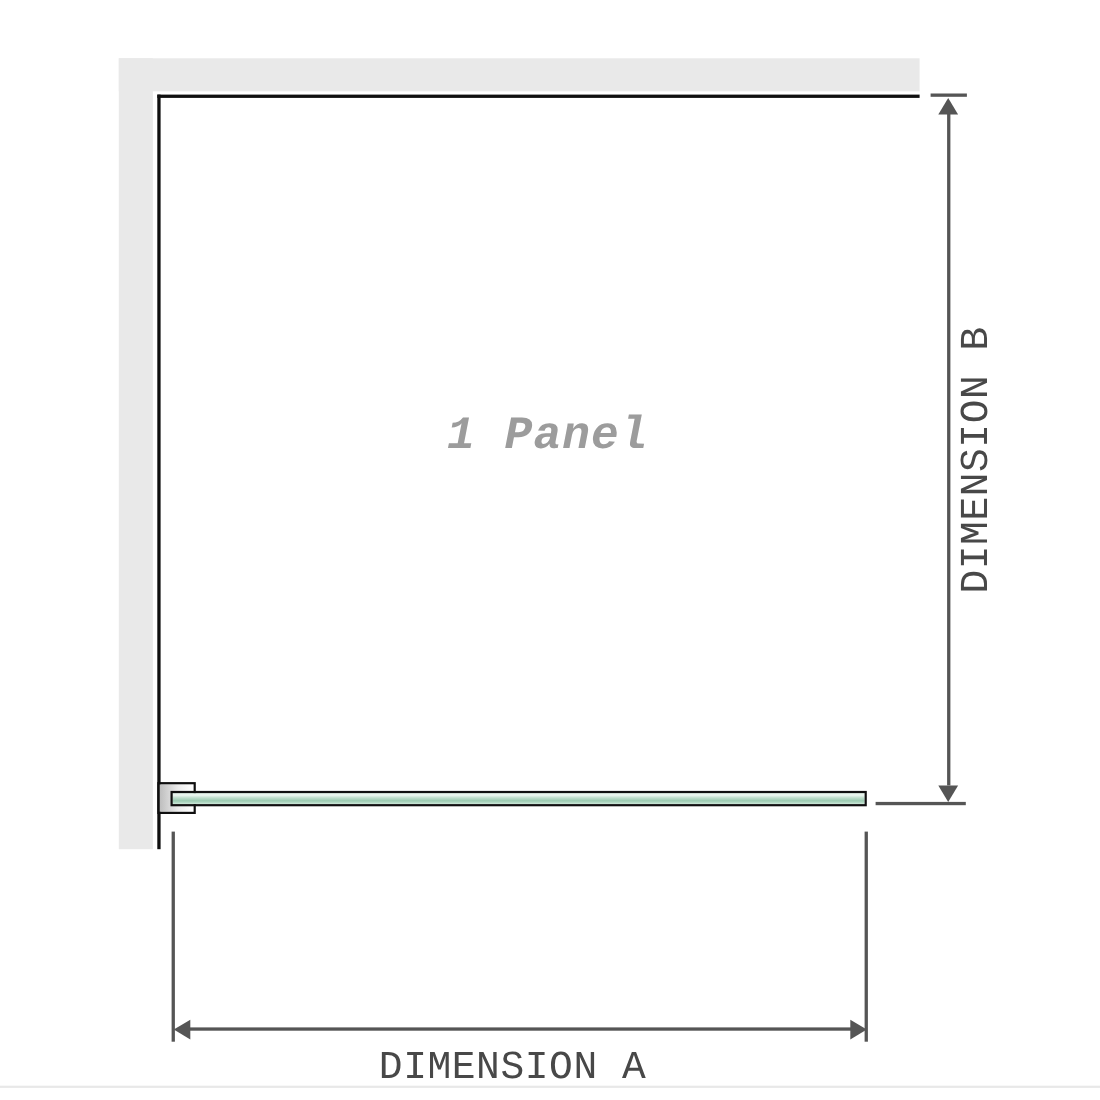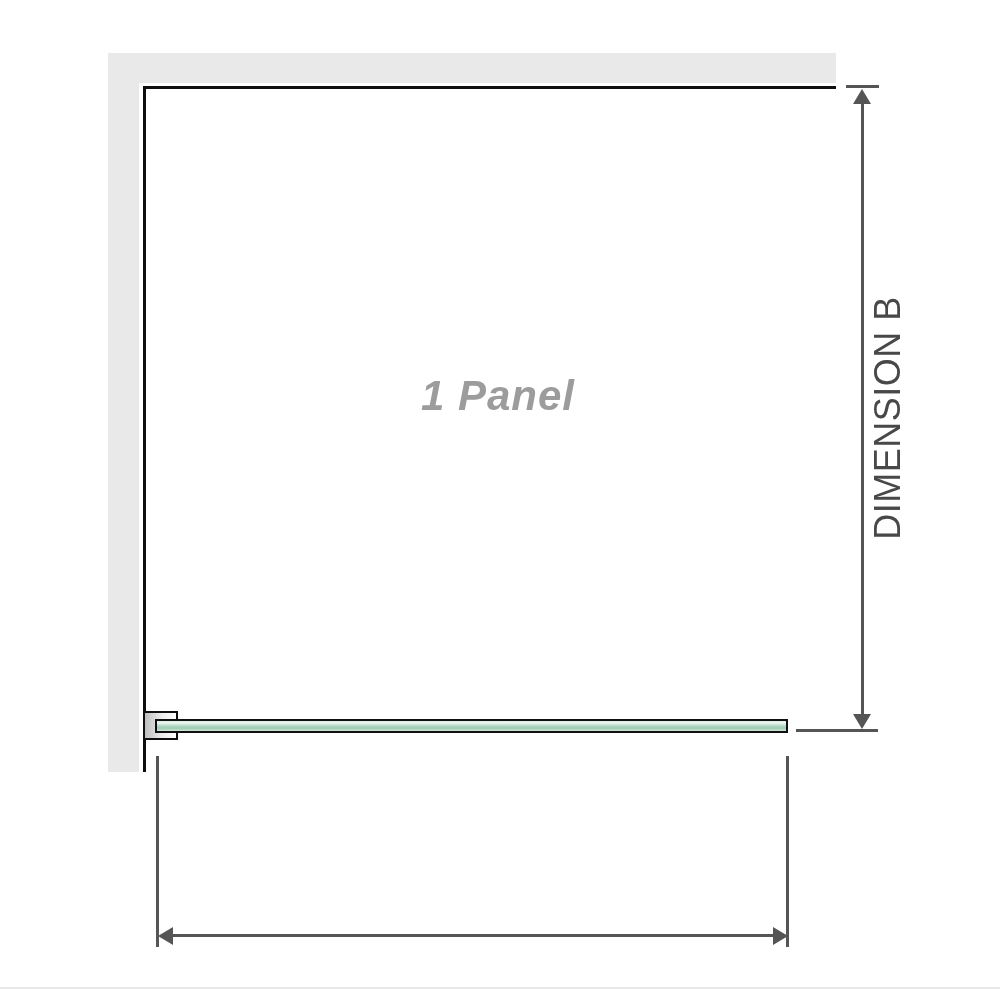--- a/index.html
+++ b/index.html
@@ -7,20 +7,21 @@
     padding: 0;
     background: #ffffff;
     font-family: "Liberation Sans", sans-serif;
   }
   .canvas {
     position: relative;
     width: 1000px;
     height: 997px;
     background: #ffffff;
     overflow: hidden;
+    font-family: Liberation Mono, monospace;
   }
   .abs { position: absolute; }
 
   
   .wall-top {
     left: 108px; top: 53px; width: 728px; height: 30px;
     background: #e9e9e9;
   }
   .wall-left {
     left: 108px; top: 53px; width: 31px; height: 719px;
@@ -146,16 +147,17 @@
   <div class="abs dim dimb-line"></div>
   <div class="abs arrow-up"></div>
   <div class="abs arrow-down"></div>
   <div class="abs dim-label dimb-label">DIMENSION B</div>
 
   <div class="abs dim dima-ext-left"></div>
   <div class="abs dim dima-ext-right"></div>
   <div class="abs dim dima-line"></div>
   <div class="abs arrow-left"></div>
   <div class="abs arrow-right"></div>
+  <div class="abs dim-label dima-label">DIMENSION A</div>
 
   <div class="abs bottom-divider"></div>
 
 </div>
 
 </body></html>

